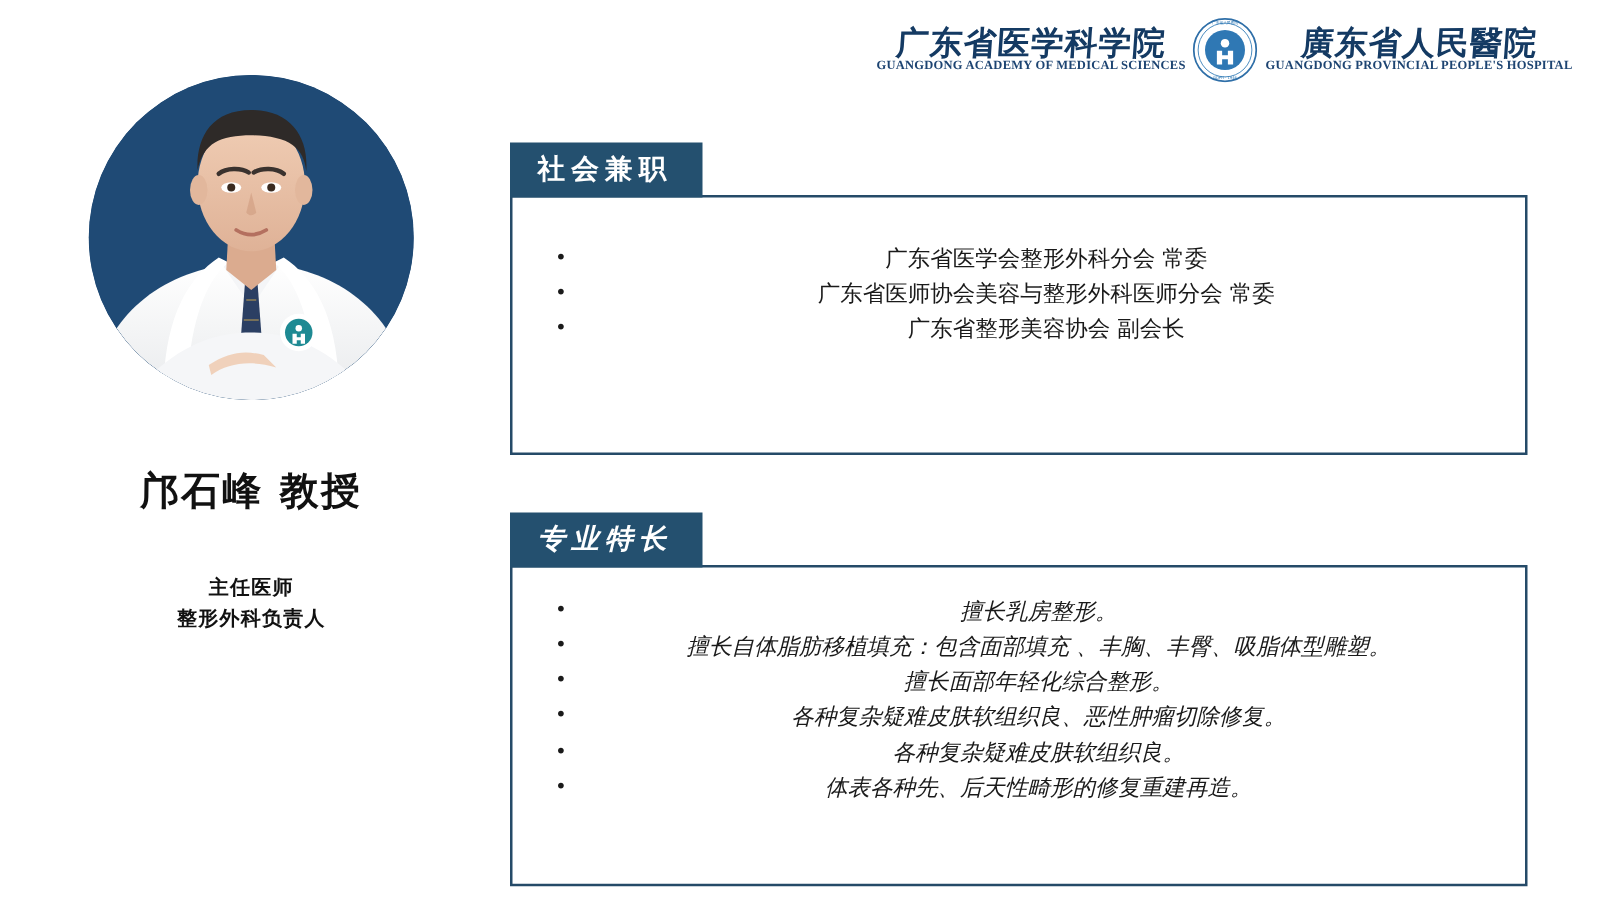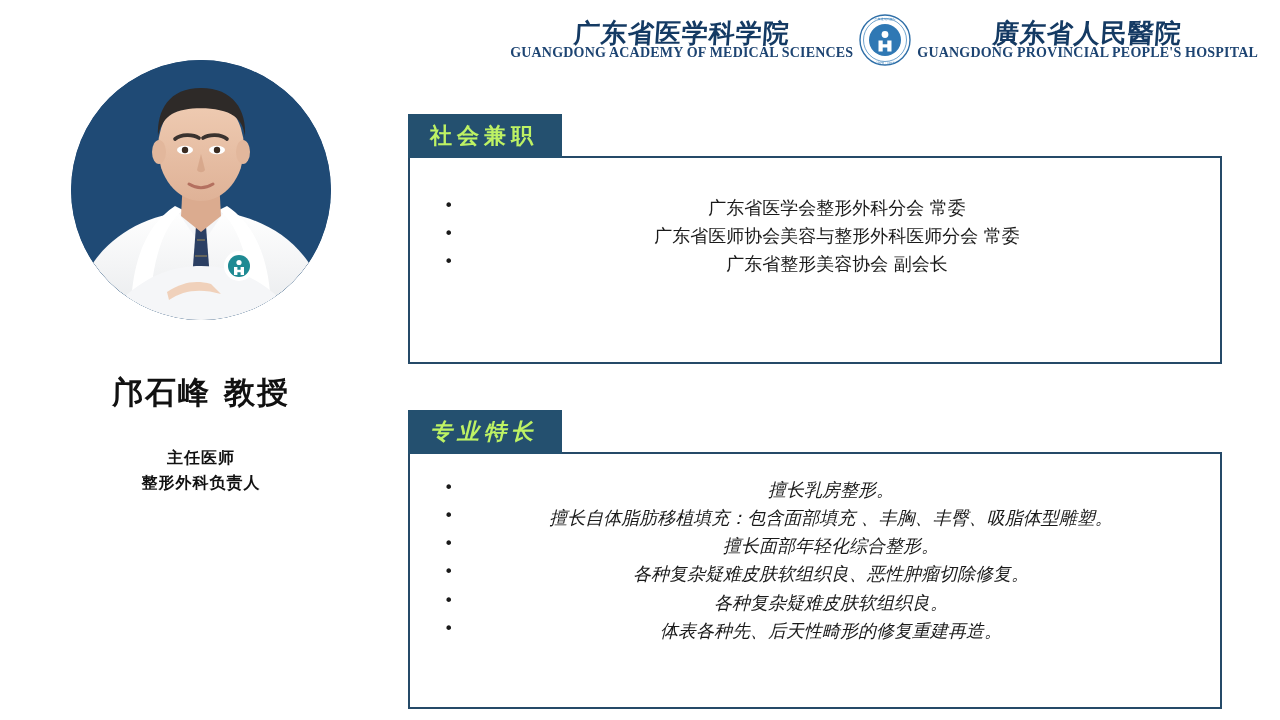--- a/index.html
+++ b/index.html
@@ -35,21 +35,21 @@
     font-size: 26px;
     font-weight: 700;
     color: #143a63;
     letter-spacing: 1px;
     white-space: nowrap;
     transform: skewX(-4deg);
   }
   .logo-en {
     margin-top: 0;
     font-family: "Liberation Serif", serif;
-    font-size: 14px;
+    font-size: 10px;
     font-weight: 700;
     color: #1d4472;
     letter-spacing: 0.2px;
     white-space: nowrap;
   }
   .logo-emblem {
     width: 52px;
     height: 52px;
     flex: 0 0 52px;
     position: relative;
@@ -74,21 +74,21 @@
   }
   .doctor-name {
     margin-top: 52px;
     font-family: "DejaVu Sans", sans-serif;
     font-size: 31px;
     font-weight: 700;
     color: #111111;
     letter-spacing: 2px;
   }
   .doctor-role {
-    margin-top: 32px;
+    margin-top: 44px;
     font-family: "DejaVu Sans", sans-serif;
     font-size: 16px;
     font-weight: 700;
     color: #111111;
     letter-spacing: 1px;
     line-height: 1.55;
   }
 
   
   .panel {
@@ -97,21 +97,21 @@
     width: 814px;
   }
   #panel-social { top: 114px; }
   #panel-specialty { top: 410px; font-style: italic; }
 
   .panel-tab {
     position: relative;
     z-index: 2;
     display: inline-block;
     background: #24506f;
-    color: #bef264;
+    color: #ffffff;
     font-family: "DejaVu Sans", sans-serif;
     font-size: 22px;
     font-weight: 700;
     letter-spacing: 5px;
     padding: 10px 24px 10px 22px;
     line-height: 1.1;
   }
   .panel-body {
     margin-top: -2px;
     border: 2px solid #254a68;

